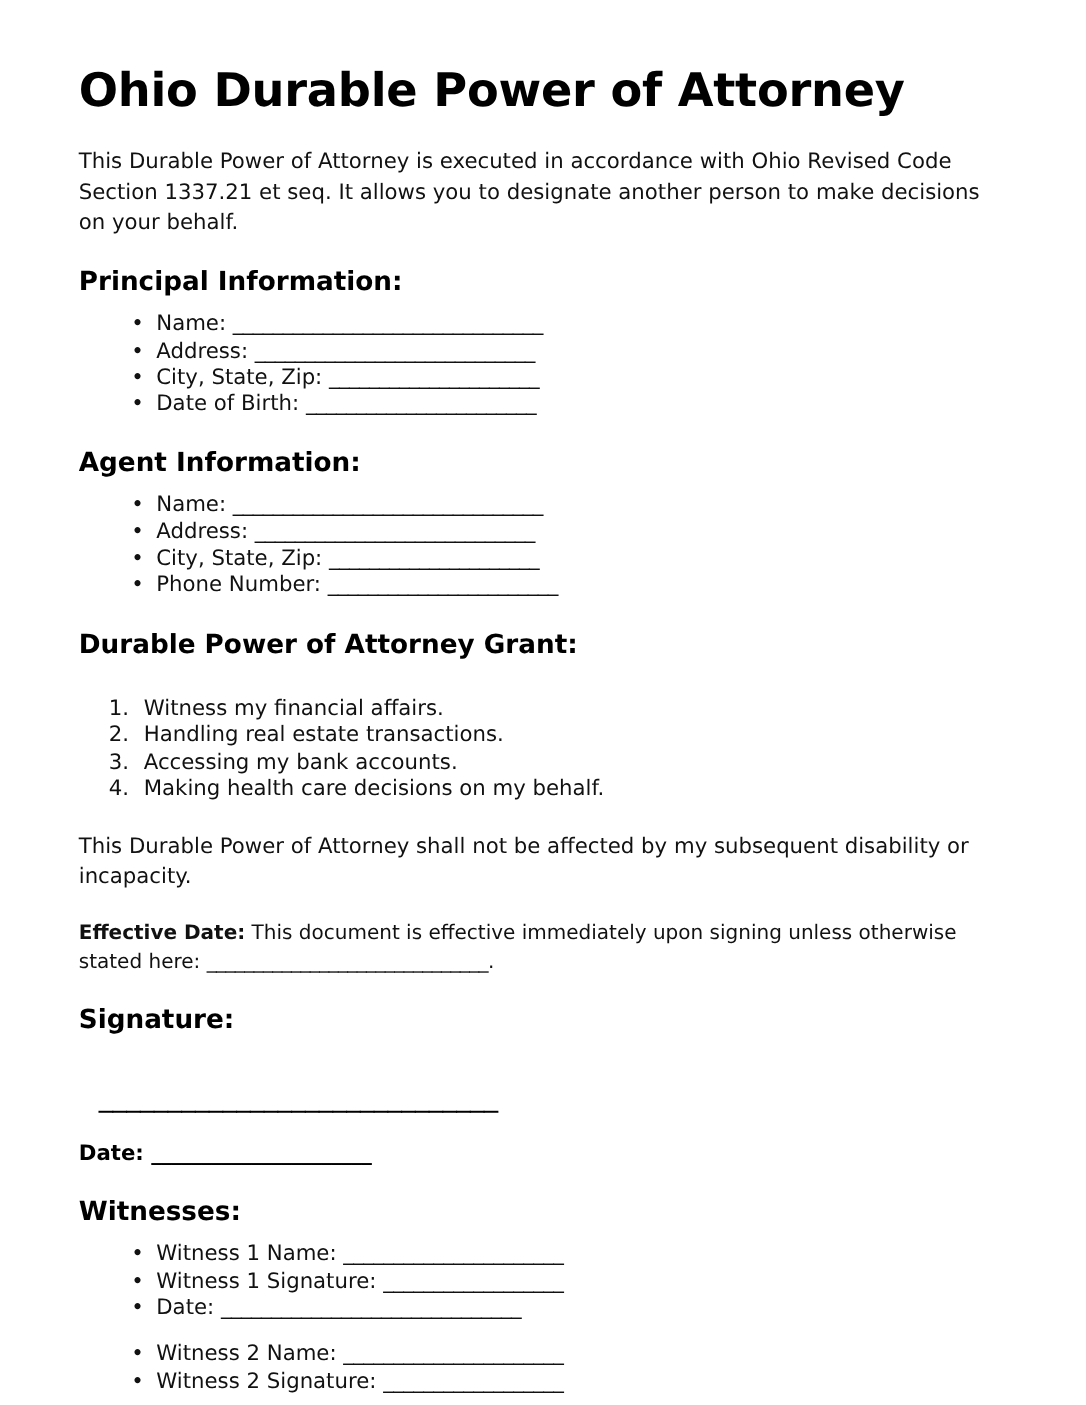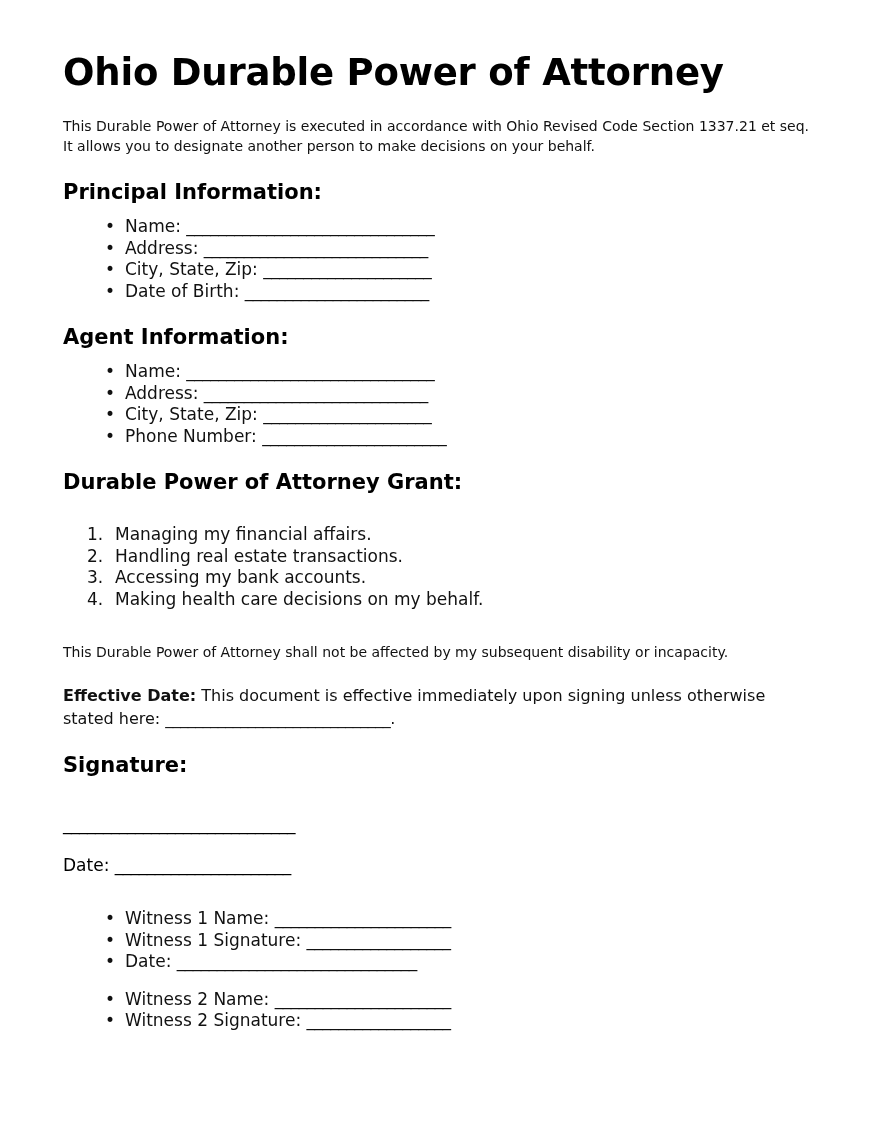--- a/index.html
+++ b/index.html
@@ -28,23 +28,23 @@
   }
   h1.doc-title {
     font-size: 37px;
     font-weight: bold;
     letter-spacing: -0.2px;
     line-height: 1.12;
     margin: 0 0 24px 0;
     color: #000;
   }
   p.body-text {
-    font-size: 14px;
+    font-size: 17px;
     line-height: 1.42;
-    margin: 11px 0 0 0;
+    margin: 0 0 0 0;
     max-width: 766px;
     color: #111;
   }
   .gap-sm { height: 18px; }
   .gap-md { height: 22px; }
   h2.section-head {
     font-size: 21px;
     font-weight: bold;
     line-height: 1.3;
     margin: 0;
@@ -88,31 +88,32 @@
     content: counter(powers) ".";
     position: absolute;
     left: 0;
     top: 0;
   }
   .blank {
     font-family: "DejaVu Sans", "Liberation Sans", sans-serif;
     letter-spacing: -0.5px;
   }
   .sig-line {
-    font-size: 17px;
+    font-size: 23px;
     line-height: 1.26;
     letter-spacing: -0.5px;
-    margin: 34px 0 0 0;
+    margin: 34px 0 0 16px;
     white-space: nowrap;
   }
   .date-line {
     font-size: 17px;
     line-height: 1.26;
     margin: 20px 0 0 0;
     white-space: nowrap;
+    font-weight: bold;
   }
   .eff-para {
     font-size: 16px;
     line-height: 1.42;
     margin: 0;
     max-width: 766px;
     color: #111;
   }
   .eff-para b { font-weight: bold; }
   .witness-group + .witness-group { margin-top: 16px; }
@@ -173,21 +174,21 @@
   </ul>
 
   <div class="gap-md"></div>
 
   <h2 class="section-head">Durable Power of Attorney Grant:</h2>
 
   <div class="gap-sm"></div>
 
 
   <ol class="power-list">
-    <li>Managing my financial affairs.</li>
+    <li>Witness my financial affairs.</li>
     <li>Handling real estate transactions.</li>
     <li>Accessing my bank accounts.</li>
     <li>Making health care decisions on my behalf.</li>
   </ol>
 
   <div class="gap-md"></div>
 
   <p class="body-text">This Durable Power of Attorney shall not be affected by my subsequent disability or incapacity.</p>
 
   <div class="gap-md"></div>
@@ -197,20 +198,21 @@
   <div class="gap-md"></div>
 
   <h2 class="section-head">Signature:</h2>
 
   <div class="sig-line">_____________________________</div>
 
   <div class="date-line"><span>Date:</span> <span class="blank">______________________</span></div>
 
   <div class="gap-md"></div>
 
+  <h2 class="section-head">Witnesses:</h2>
 
   <div class="witness-group">
     <ul class="field-list">
       <li>
         <span class="bullet">•</span><span>Witness 1 Name:</span> <span class="blank">______________________</span>
       </li>
       <li>
         <span class="bullet">•</span><span>Witness 1 Signature:</span> <span class="blank">__________________</span>
       </li>
       <li>

